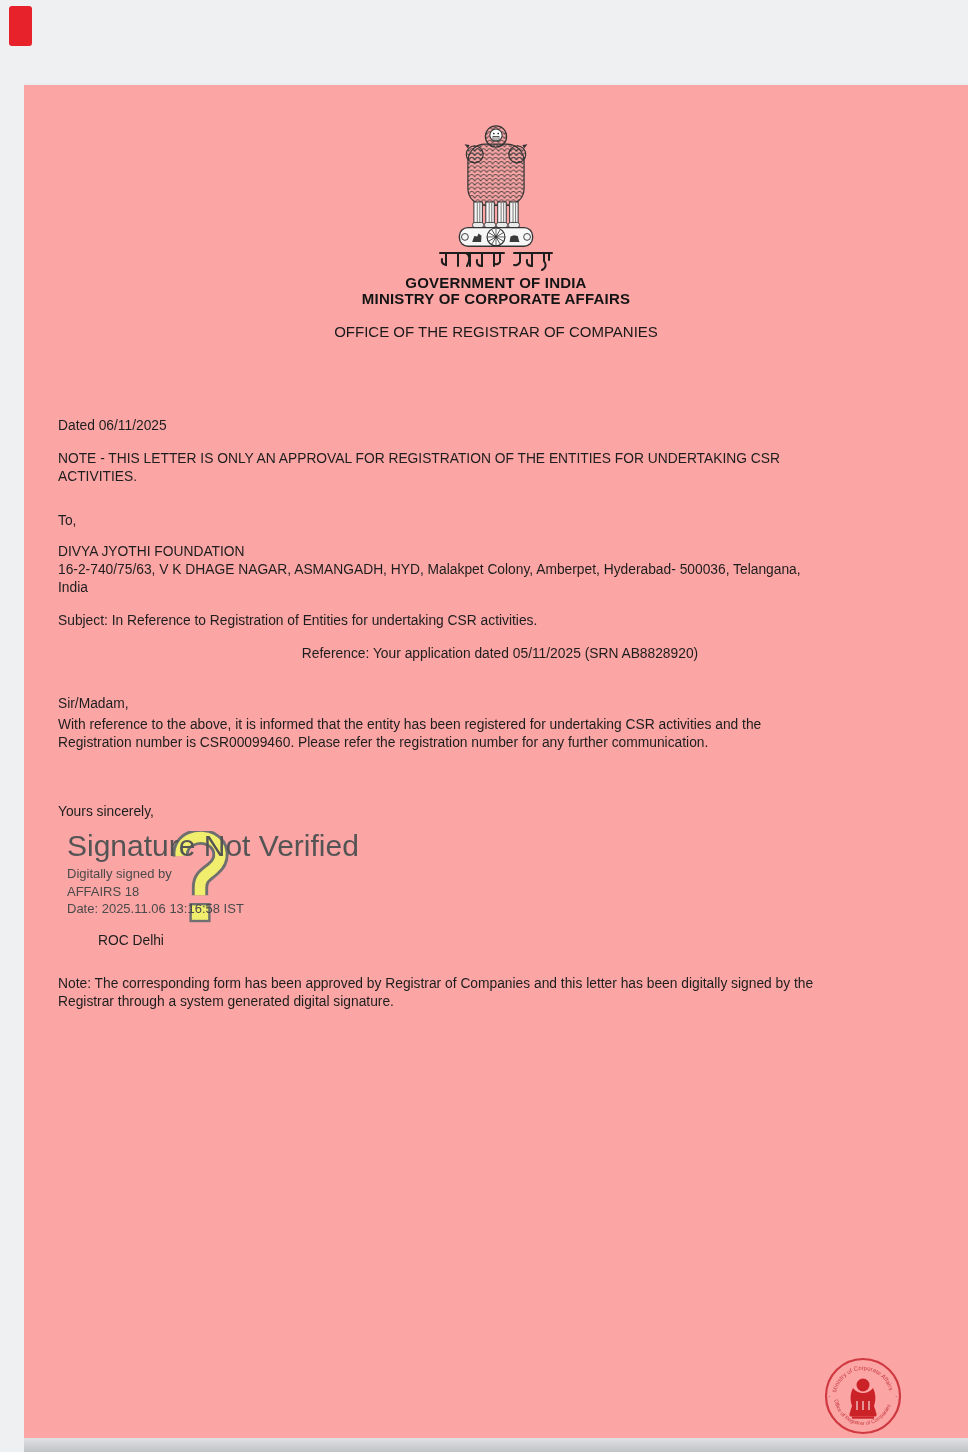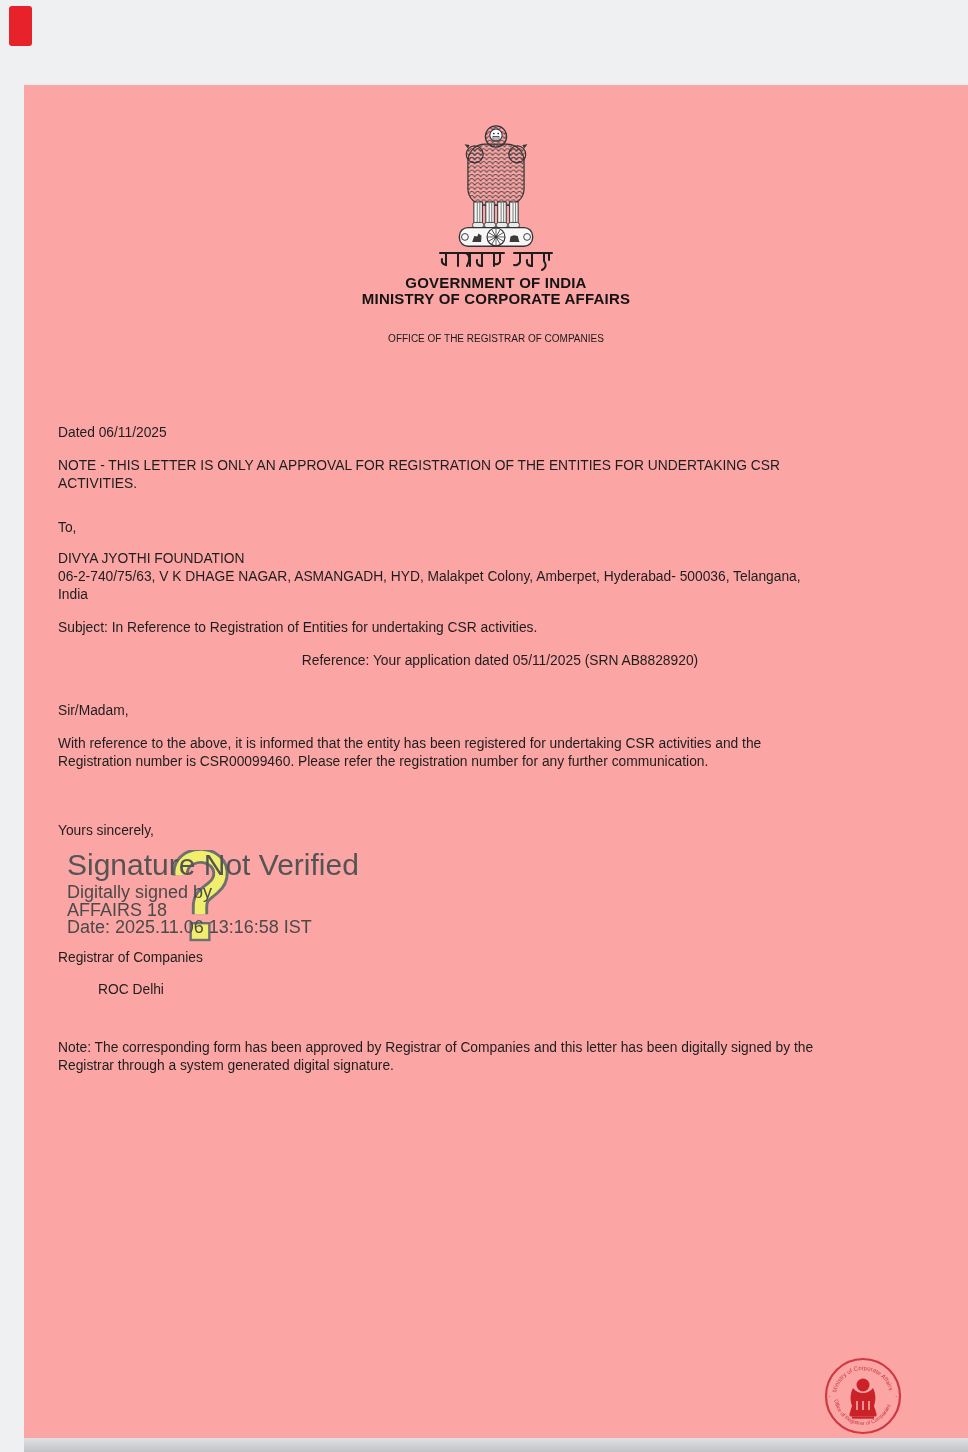--- a/index.html
+++ b/index.html
@@ -22,40 +22,40 @@
   }
   .bottom-shade{
     position:absolute;left:24px;top:1438px;width:944px;height:14px;
     background:linear-gradient(to bottom,#e0e1e4,#c2c3c7);
   }
   .header{text-align:center;padding-top:37px;}
   .emblem{display:block;margin:0 auto;width:92px;height:126px;}
   .motto{display:block;margin:1px auto 0;width:120px;height:22px;}
   .gov,.ministry{font-weight:bold;font-size:15px;line-height:15.5px;letter-spacing:.2px;color:#141414;}
   .gov{margin-top:4px;}
-  .office{font-size:10px;line-height:15px;margin-top:25px;color:#1a1a1a;}
+  .office{font-size:15px;line-height:15px;margin-top:18px;color:#1a1a1a;}
   .body-col{padding:0 26px 0 34px;font-size:13.8px;line-height:18px;}
   .pre{white-space:pre-line;}
   .dated{margin-top:78px;}
   .note-caps{margin-top:15px;}
   .to-line{margin-top:26px;}
   .recipient{margin-top:13px;}
   .pan{margin-top:7px;}
   .subject{margin-top:15px;}
   .reference{margin-top:15px;text-align:center;}
   .greeting{margin-top:32px;}
-  .body-para{margin-top:15px;}
+  .body-para{margin-top:3px;}
   .closing{margin-top:51px;}
   .sig-stamp{position:relative;margin-top:12px;margin-left:9px;}
   .sig-big{font-size:30px;line-height:26px;color:#545454;position:relative;z-index:1;}
-  .sig-small{font-size:18px;line-height:17.5px;color:#4a4a4a;margin-top:6px;position:relative;z-index:1;}
+  .sig-small{font-size:13px;line-height:17.5px;color:#4a4a4a;margin-top:6px;position:relative;z-index:1;}
   .qmark{position:absolute;left:104px;top:-2px;width:58px;height:96px;z-index:0;}
   .registrar{margin-top:12px;margin-left:0;}
   .roc{margin-top:14px;margin-left:40px;}
-  .footer-note{margin-top:40px;}
+  .footer-note{margin-top:25px;}
   .seal{position:absolute;left:799px;top:1271px;width:80px;height:80px;}
 </style>
 </head>
 <body>
 
 <div class="canvas">
 
   <div class="corner-badge"></div>
 
   <div class="page">
@@ -146,21 +146,21 @@
       <div class="office">OFFICE OF THE REGISTRAR OF COMPANIES</div>
     </div>
 
     <div class="body-col">
       <div class="dated">Dated 06/11/2025</div>
       <div class="note-caps pre">NOTE - THIS LETTER IS ONLY AN APPROVAL FOR REGISTRATION OF THE ENTITIES FOR UNDERTAKING CSR
 ACTIVITIES.</div>
       <div class="to-line">To,</div>
       <div class="recipient">
         <div>DIVYA JYOTHI FOUNDATION</div>
-        <div class="pre">06-2-740/75/63, V K DHAGE NAGAR, ASMANGADH, HYD, Malakpet Colony, Amberpet, Hyderabad- 500036, Telangana,
+        <div class="pre">16-2-740/75/63, V K DHAGE NAGAR, ASMANGADH, HYD, Malakpet Colony, Amberpet, Hyderabad- 500036, Telangana,
 India</div>
       </div>
       <div class="subject">Subject: In Reference to Registration of Entities for undertaking CSR activities.</div>
       <div class="reference">Reference: Your application dated 05/11/2025 (SRN AB8828920)</div>
       <div class="greeting">Sir/Madam,</div>
       <div class="body-para pre">With reference to the above, it is informed that the entity has been registered for undertaking CSR activities and the
 Registration number is CSR00099460. Please refer the registration number for any further communication.</div>
       <div class="closing">Yours sincerely,</div>
 
       <div class="sig-stamp">
@@ -173,21 +173,20 @@
           </svg>
         </div>
         <div class="sig-big">Signature Not Verified</div>
         <div class="sig-small">
           <div>Digitally signed by</div>
           <div>AFFAIRS 18</div>
           <div>Date: 2025.11.06 13:16:58 IST</div>
         </div>
       </div>
 
-      <div class="registrar">Registrar of Companies</div>
       <div class="roc">ROC Delhi</div>
       <div class="footer-note pre">Note: The corresponding form has been approved by Registrar of Companies and this letter has been digitally signed by the
 Registrar through a system generated digital signature.</div>
     </div>
 
     <div class="seal">
       <svg width="80" height="80" viewBox="0 0 80 80">
         <defs>
           <path id="arcT" d="M 13,41 A 27,27 0 0 1 67,41"></path>
           <path id="arcB" d="M 11,40 A 29,29 0 0 0 69,40"></path>

